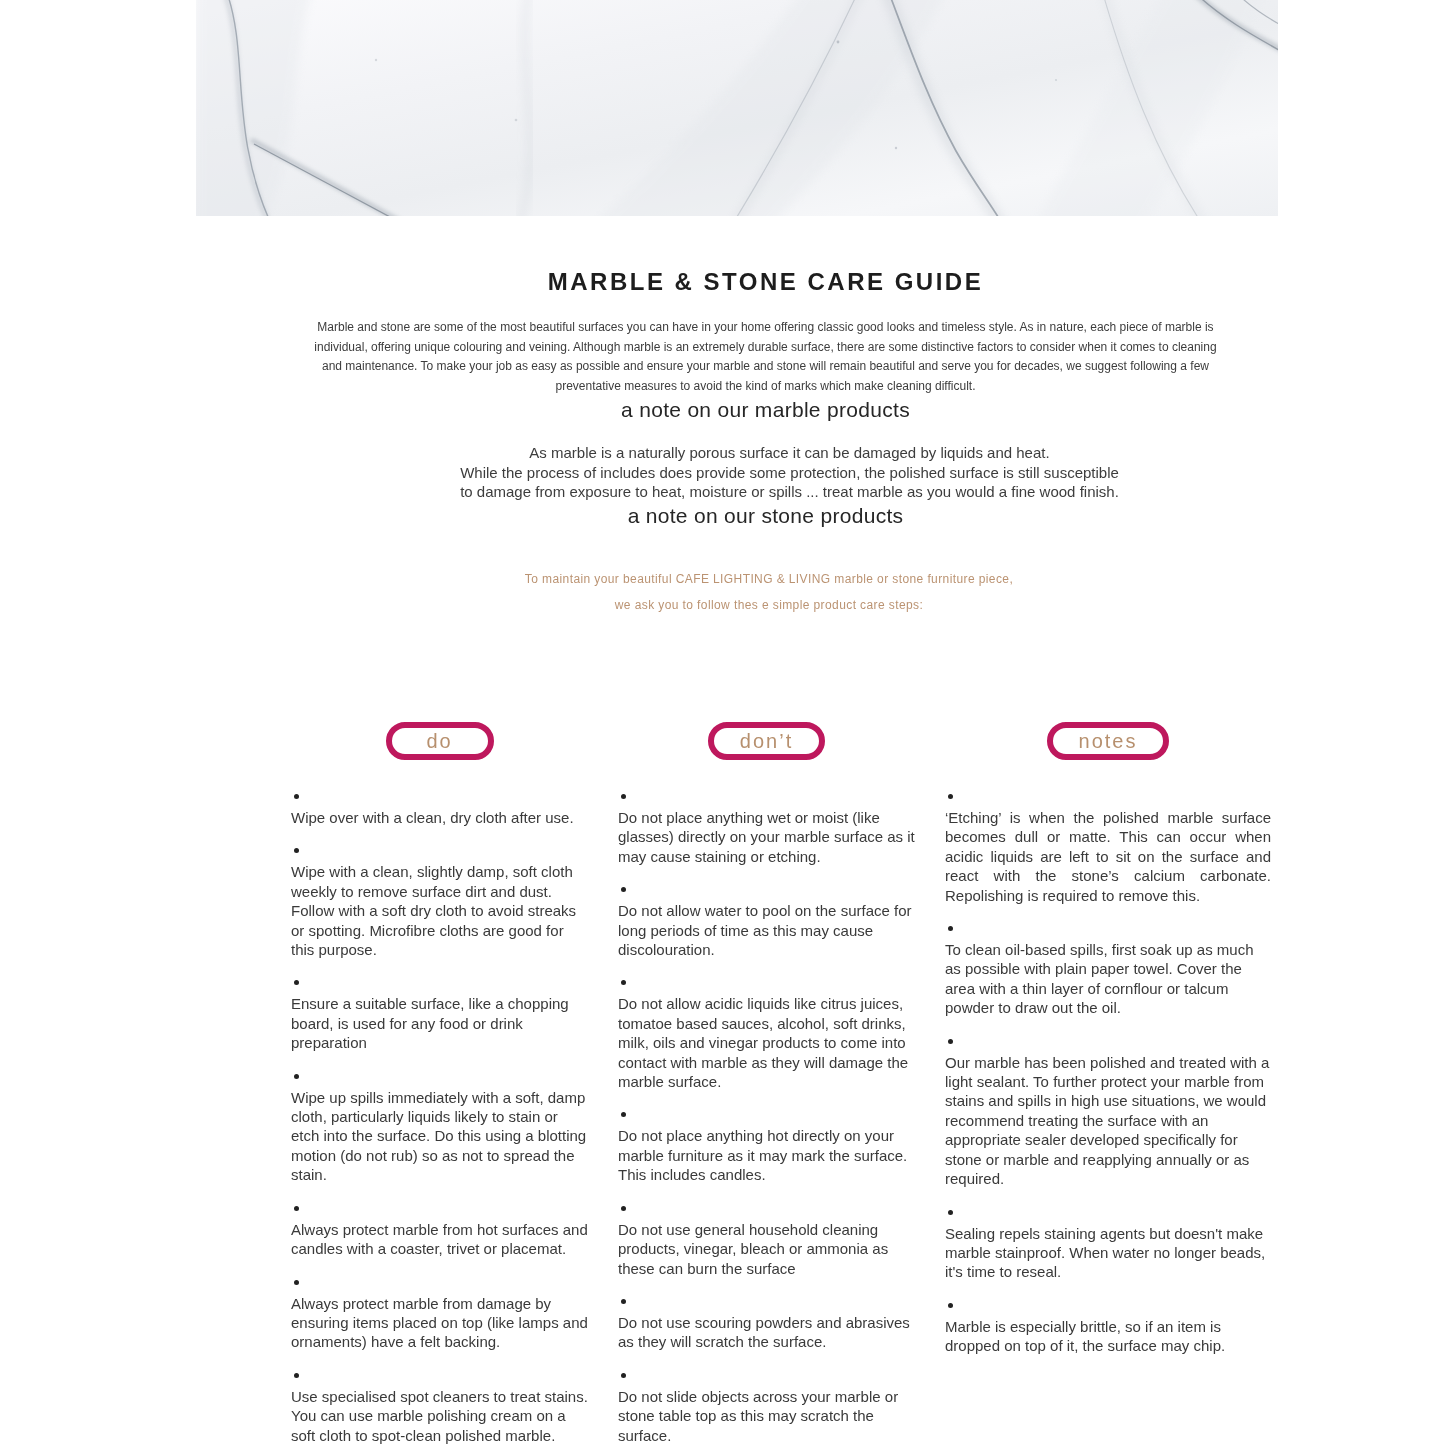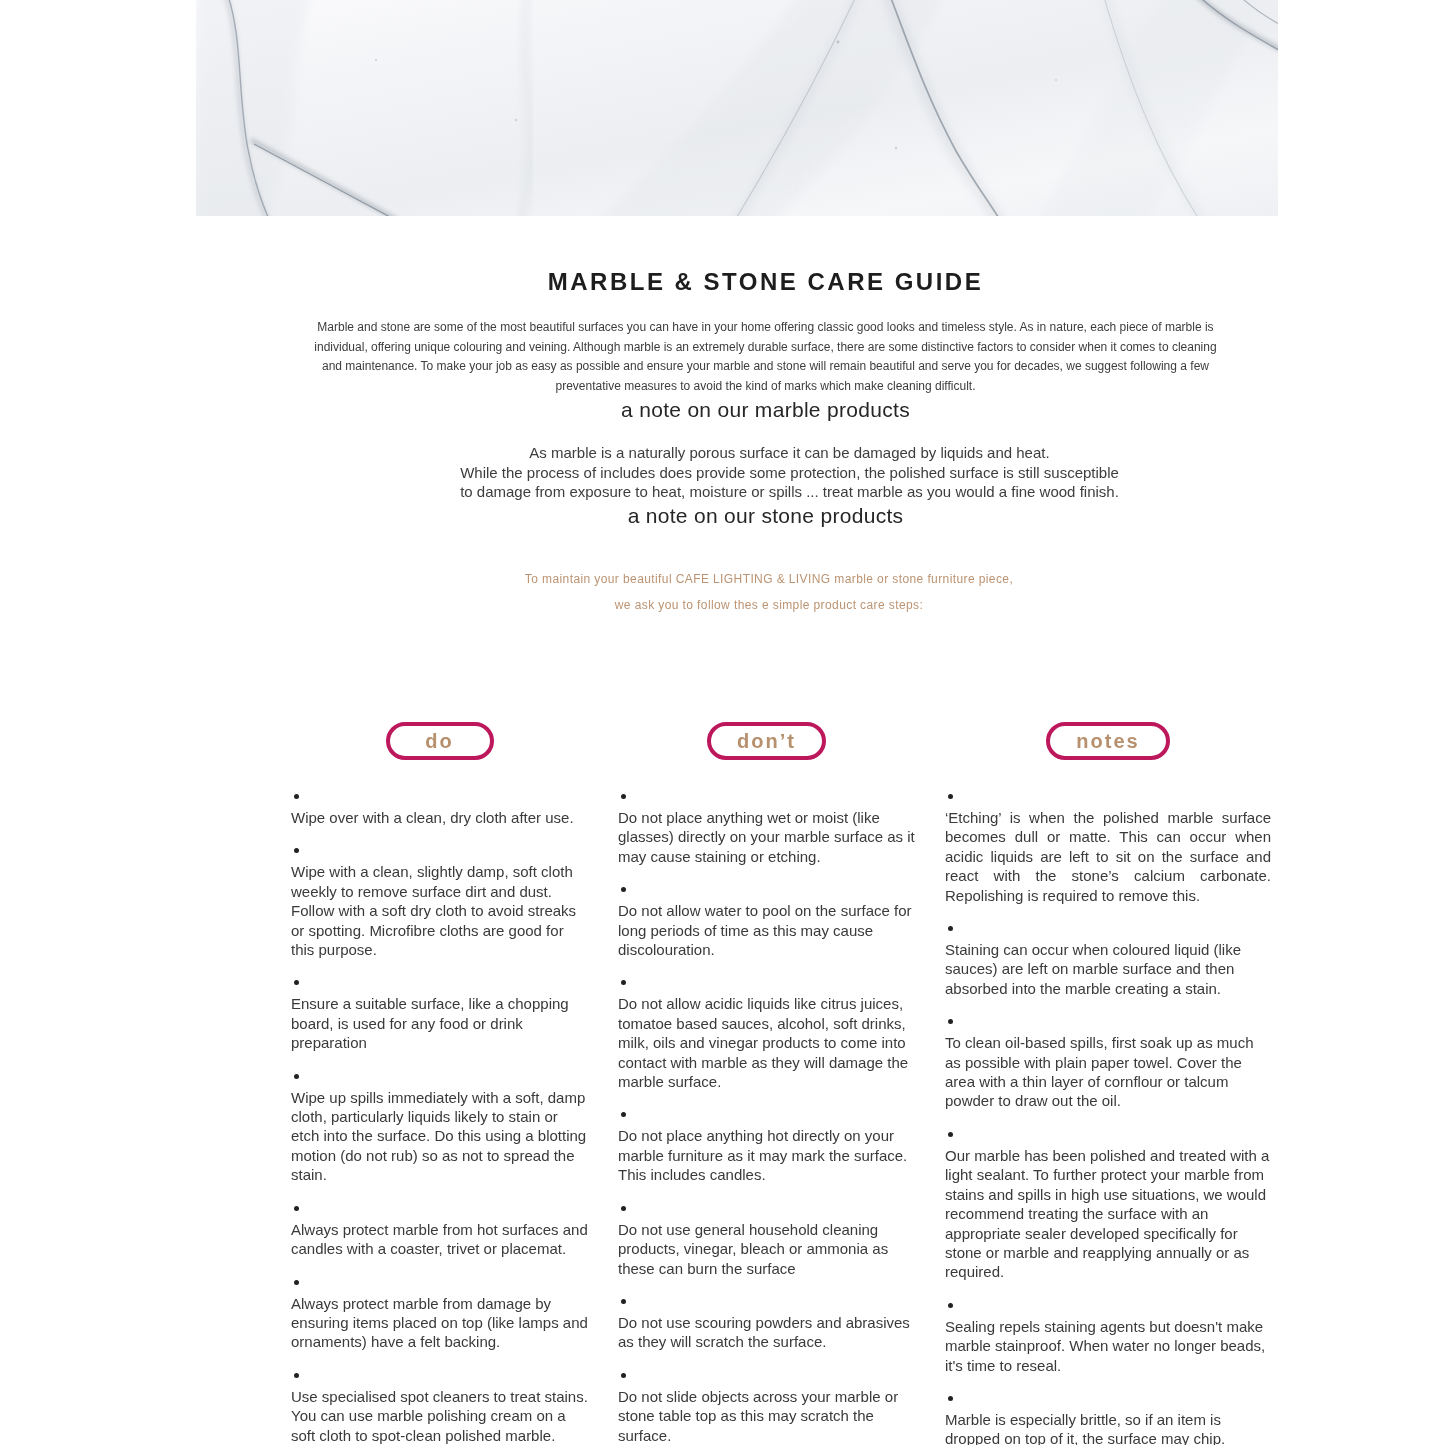--- a/index.html
+++ b/index.html
@@ -79,28 +79,28 @@
   .col { display: flex; flex-direction: column; }
   .col-do    { width: 297px; }
   .col-dont  { width: 297px; }
   .col-notes { width: 326px; }
 
   .pill-wrap { display: flex; justify-content: center; }
   .pill {
     min-width: 108px;
     height: 38px;
     box-sizing: border-box;
-    border: 4px solid #be185d;
+    border: 6px solid #be185d;
     border-radius: 19px;
     display: flex;
     align-items: center;
     justify-content: center;
     padding: 0 26px;
     font-size: 20px;
-    font-weight: 700;
+    font-weight: 400;
     letter-spacing: 2px;
     color: #b7906e;
   }
 
   ul.care-list {
     list-style: none;
     margin: 26px 0 0 0;
     padding: 0;
     font-size: 15px;
     line-height: 19.4px;
@@ -293,24 +293,20 @@
           <span>notes</span>
         </div>
       </div>
       <ul class="care-list">
           <li>
             <span class="bullet"></span>
             <span class="item-text">‘Etching’ is when the polished marble surface becomes dull or matte. This can occur when acidic liquids are left to sit on the surface and react with the stone’s calcium carbonate. Repolishing is required to remove this.</span>
           </li>
           <li>
             <span class="bullet"></span>
-            <span class="item-text">Staining can occur when coloured liquid (like sauces) are left on marble surface and then absorbed into the marble creating a stain.</span>
-          </li>
-          <li>
-            <span class="bullet"></span>
             <span class="item-text">To clean oil-based spills, first soak up as much as possible with plain paper towel. Cover the area with a thin layer of cornflour or talcum powder to draw out the oil.</span>
           </li>
           <li>
             <span class="bullet"></span>
             <span class="item-text">Our marble has been polished and treated with a light sealant. To further protect your marble from stains and spills in high use situations, we would recommend treating the surface with an appropriate sealer developed specifically for stone or marble and reapplying annually or as required.</span>
           </li>
           <li>
             <span class="bullet"></span>
             <span class="item-text">Sealing repels staining agents but doesn't make marble stainproof. When water no longer beads, it's time to reseal.</span>
           </li>

